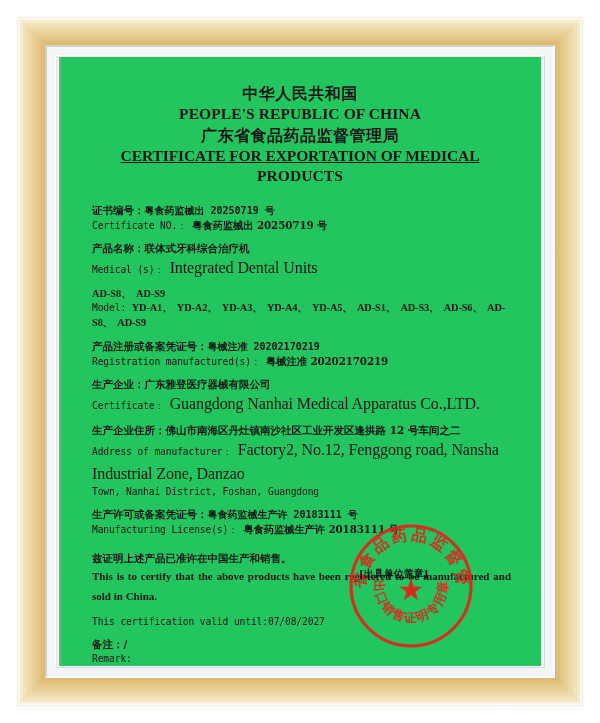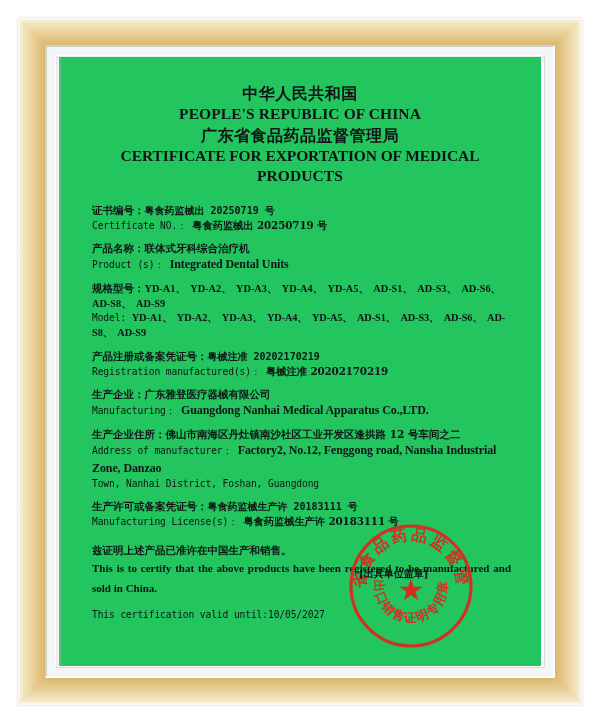--- a/index.html
+++ b/index.html
@@ -173,21 +173,21 @@
     letter-spacing: .5px;
     line-height: 1.32;
   }
   .h-en {
     font-family: "Liberation Serif", "DejaVu Serif", serif;
     font-weight: bold;
     font-size: 15.5px;
     line-height: 1.32;
     letter-spacing: .1px;
   }
-  .h-en.wide { letter-spacing: -.1px; }
+  .h-en.wide { letter-spacing: -.1px; text-decoration: underline; }
 
   
   #fields {
     margin: 16px 30px 0 33px;
     color: #111417;
   }
   .field { margin-bottom: 8px; }
   .line-cn {
     font-family: "DejaVu Serif", "Liberation Serif", serif;
     font-weight: bold;
@@ -195,22 +195,22 @@
     line-height: 1.42;
   }
   .line-en {
     font-family: "DejaVu Sans Mono", "Liberation Mono", monospace;
     font-size: 9.6px;
     line-height: 1.45;
     letter-spacing: -.1px;
   }
   .line-en .serif-val {
     font-family: "Liberation Serif", "DejaVu Serif", serif;
-    font-weight: bold;
-    font-size: 12px;
+    font-weight: normal;
+    font-size: 16px;
   }
   .line-en .cjk-val {
     font-family: "DejaVu Serif", "Liberation Serif", serif;
     font-weight: bold;
     font-size: 10.3px;
   }
   .line-cn .val-mono {
     font-family: "DejaVu Sans Mono", "Liberation Mono", monospace;
     font-weight: bold;
     font-size: 10px;
@@ -290,60 +290,63 @@
 
   <div id="fields">
 
     <div class="field">
       <div class="line-cn"><span>证书编号：</span><span class="val-mono">粤食药监械出 20250719 号</span></div>
       <div class="line-en"><span>Certificate NO.：</span> <span class="cjk-val">粤食药监械出 20250719 号</span></div>
     </div>
 
     <div class="field">
       <div class="line-cn"><span>产品名称：</span><span>联体式牙科综合治疗机</span></div>
-      <div class="line-en"><span>Product (s)：</span> <span class="serif-val">Integrated Dental Units</span></div>
-    </div>
-
-    <div class="field">
-      <div class="line-cn"><span>规格型号：</span><span class="models">YD-A1、 YD-A2、 YD-A3、 YD-A4、 YD-A5、 AD-S1、 AD-S3、 AD-S6、</span></div>
+      <div class="line-en"><span>Medical (s)：</span> <span class="serif-val">Integrated Dental Units</span></div>
+    </div>
+
+    <div class="field">
       <div class="line-cn models">AD-S8、 AD-S9</div>
       <div class="line-en"><span>Model:</span> <span class="models">YD-A1、 YD-A2、 YD-A3、 YD-A4、 YD-A5、 AD-S1、 AD-S3、 AD-S6、 AD-</span></div>
       <div class="line-en models">S8、 AD-S9</div>
     </div>
 
     <div class="field">
       <div class="line-cn"><span>产品注册或备案凭证号：</span><span class="val-mono">粤械注准 20202170219</span></div>
       <div class="line-en"><span>Registration manufactured(s)：</span> <span class="cjk-val">粤械注准 20202170219</span></div>
     </div>
 
     <div class="field">
       <div class="line-cn"><span>生产企业：</span><span>广东雅登医疗器械有限公司</span></div>
-      <div class="line-en"><span>Manufacturing：</span> <span class="serif-val">Guangdong Nanhai Medical Apparatus Co.,LTD.</span></div>
+      <div class="line-en"><span>Certificate：</span> <span class="serif-val">Guangdong Nanhai Medical Apparatus Co.,LTD.</span></div>
     </div>
 
     <div class="field">
       <div class="line-cn"><span>生产企业住所：</span><span>佛山市南海区丹灶镇南沙社区工业开发区逢拱路 12 号车间之二</span></div>
       <div class="line-en"><span>Address of manufacturer：</span> <span class="serif-val">Factory2, No.12, Fenggong road, Nansha Industrial Zone, Danzao</span></div>
       <div class="line-en serif-val">Town, Nanhai District, Foshan, Guangdong</div>
     </div>
 
     <div class="field">
       <div class="line-cn"><span>生产许可或备案凭证号：</span><span class="val-mono">粤食药监械生产许 20183111 号</span></div>
       <div class="line-en"><span>Manufacturing License(s)：</span> <span class="cjk-val">粤食药监械生产许 20183111 号</span></div>
     </div>
 
     <div class="field" style="margin-top:14px;">
       <div class="line-cn">兹证明上述产品已准许在中国生产和销售。</div>
       <div class="stmt-en">This is to certify that the above products have been registered to be manufactured and sold in China.</div>
     </div>
 
     <div class="field" style="margin-top:9px;">
-      <div class="line-en"><span>This certification valid until:</span><span>10/05/2027</span></div>
-    </div>
-
+      <div class="line-en"><span>This certification valid until:</span><span>07/08/2027</span></div>
+    </div>
+
+    <div class="field">
+      <div class="line-cn"><span>备注：</span><span>/</span></div>
+      <div class="line-en">Remark:</div>
+    </div>
 
   </div>
 
   <div id="seal">
     <svg width="128" height="128" viewBox="0 0 128 128">
       <defs>
         <path id="arcTop" d="M 18,64 A 46,46 0 0 1 110,64"></path>
         <path id="arcBottom" d="M 28,64 A 36,36 0 0 0 100,64"></path>
       </defs>
       <circle cx="64" cy="64" r="60" fill="none" stroke="#e0241d" stroke-width="3.2" opacity="0.92"></circle>

